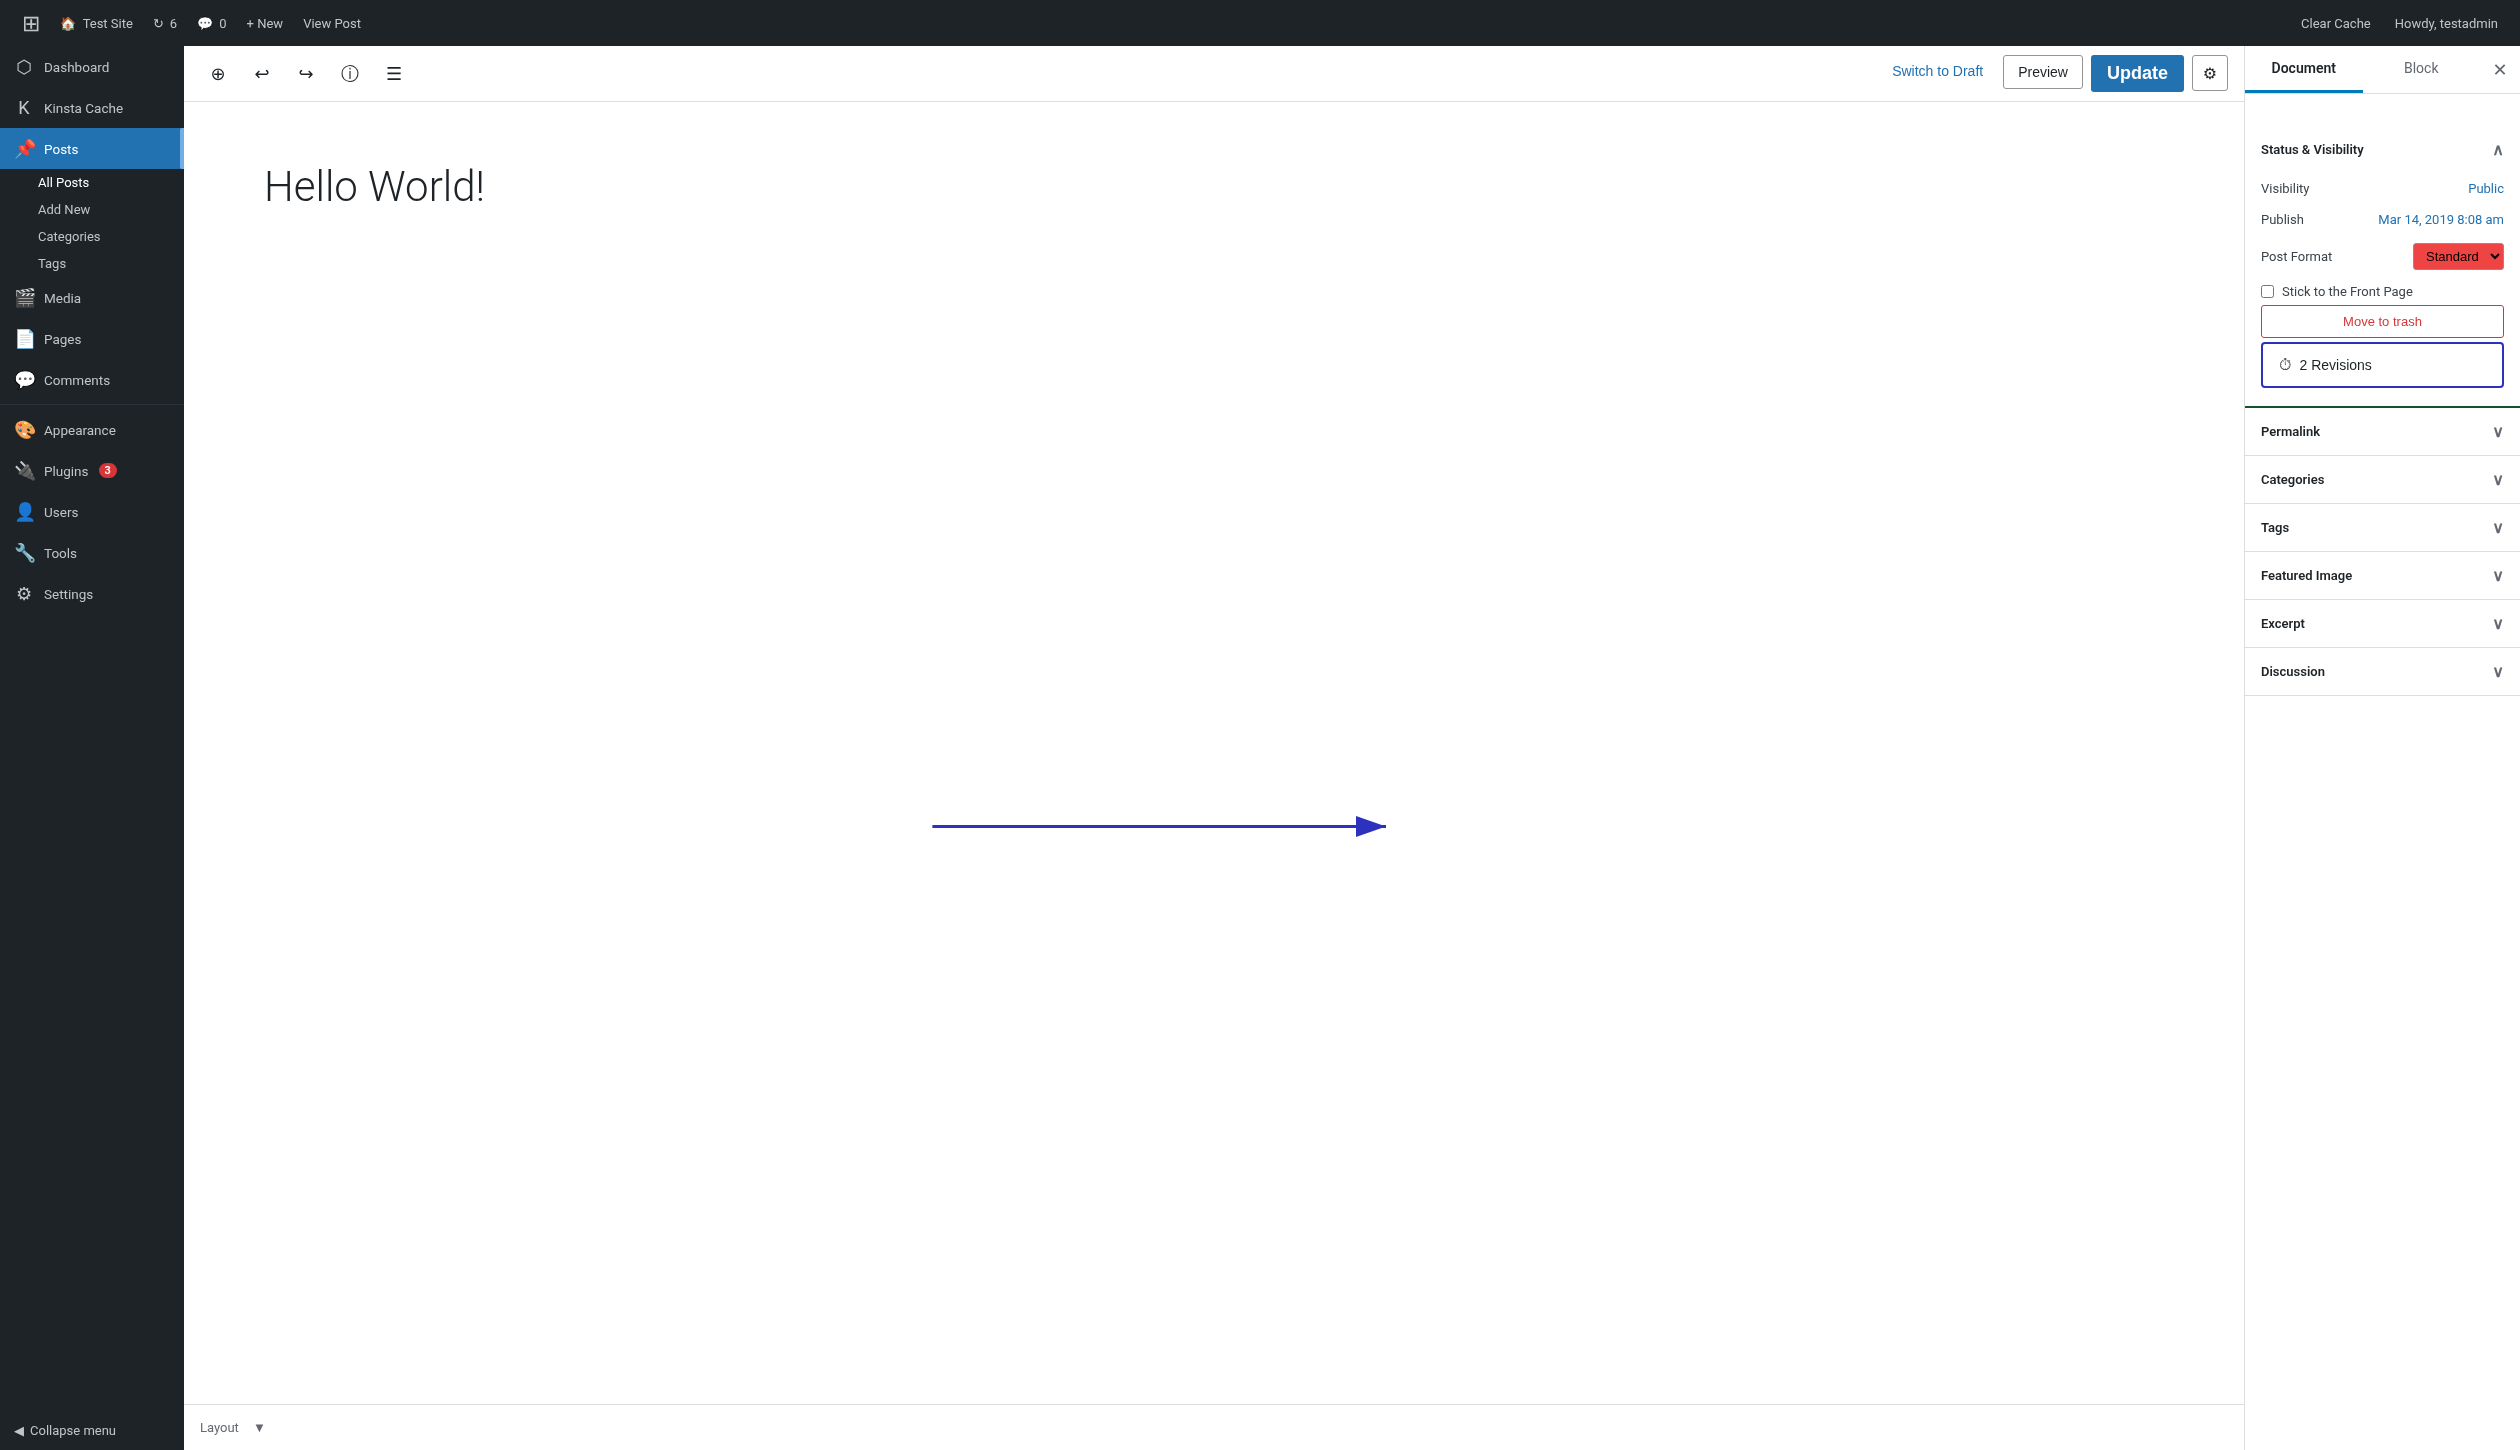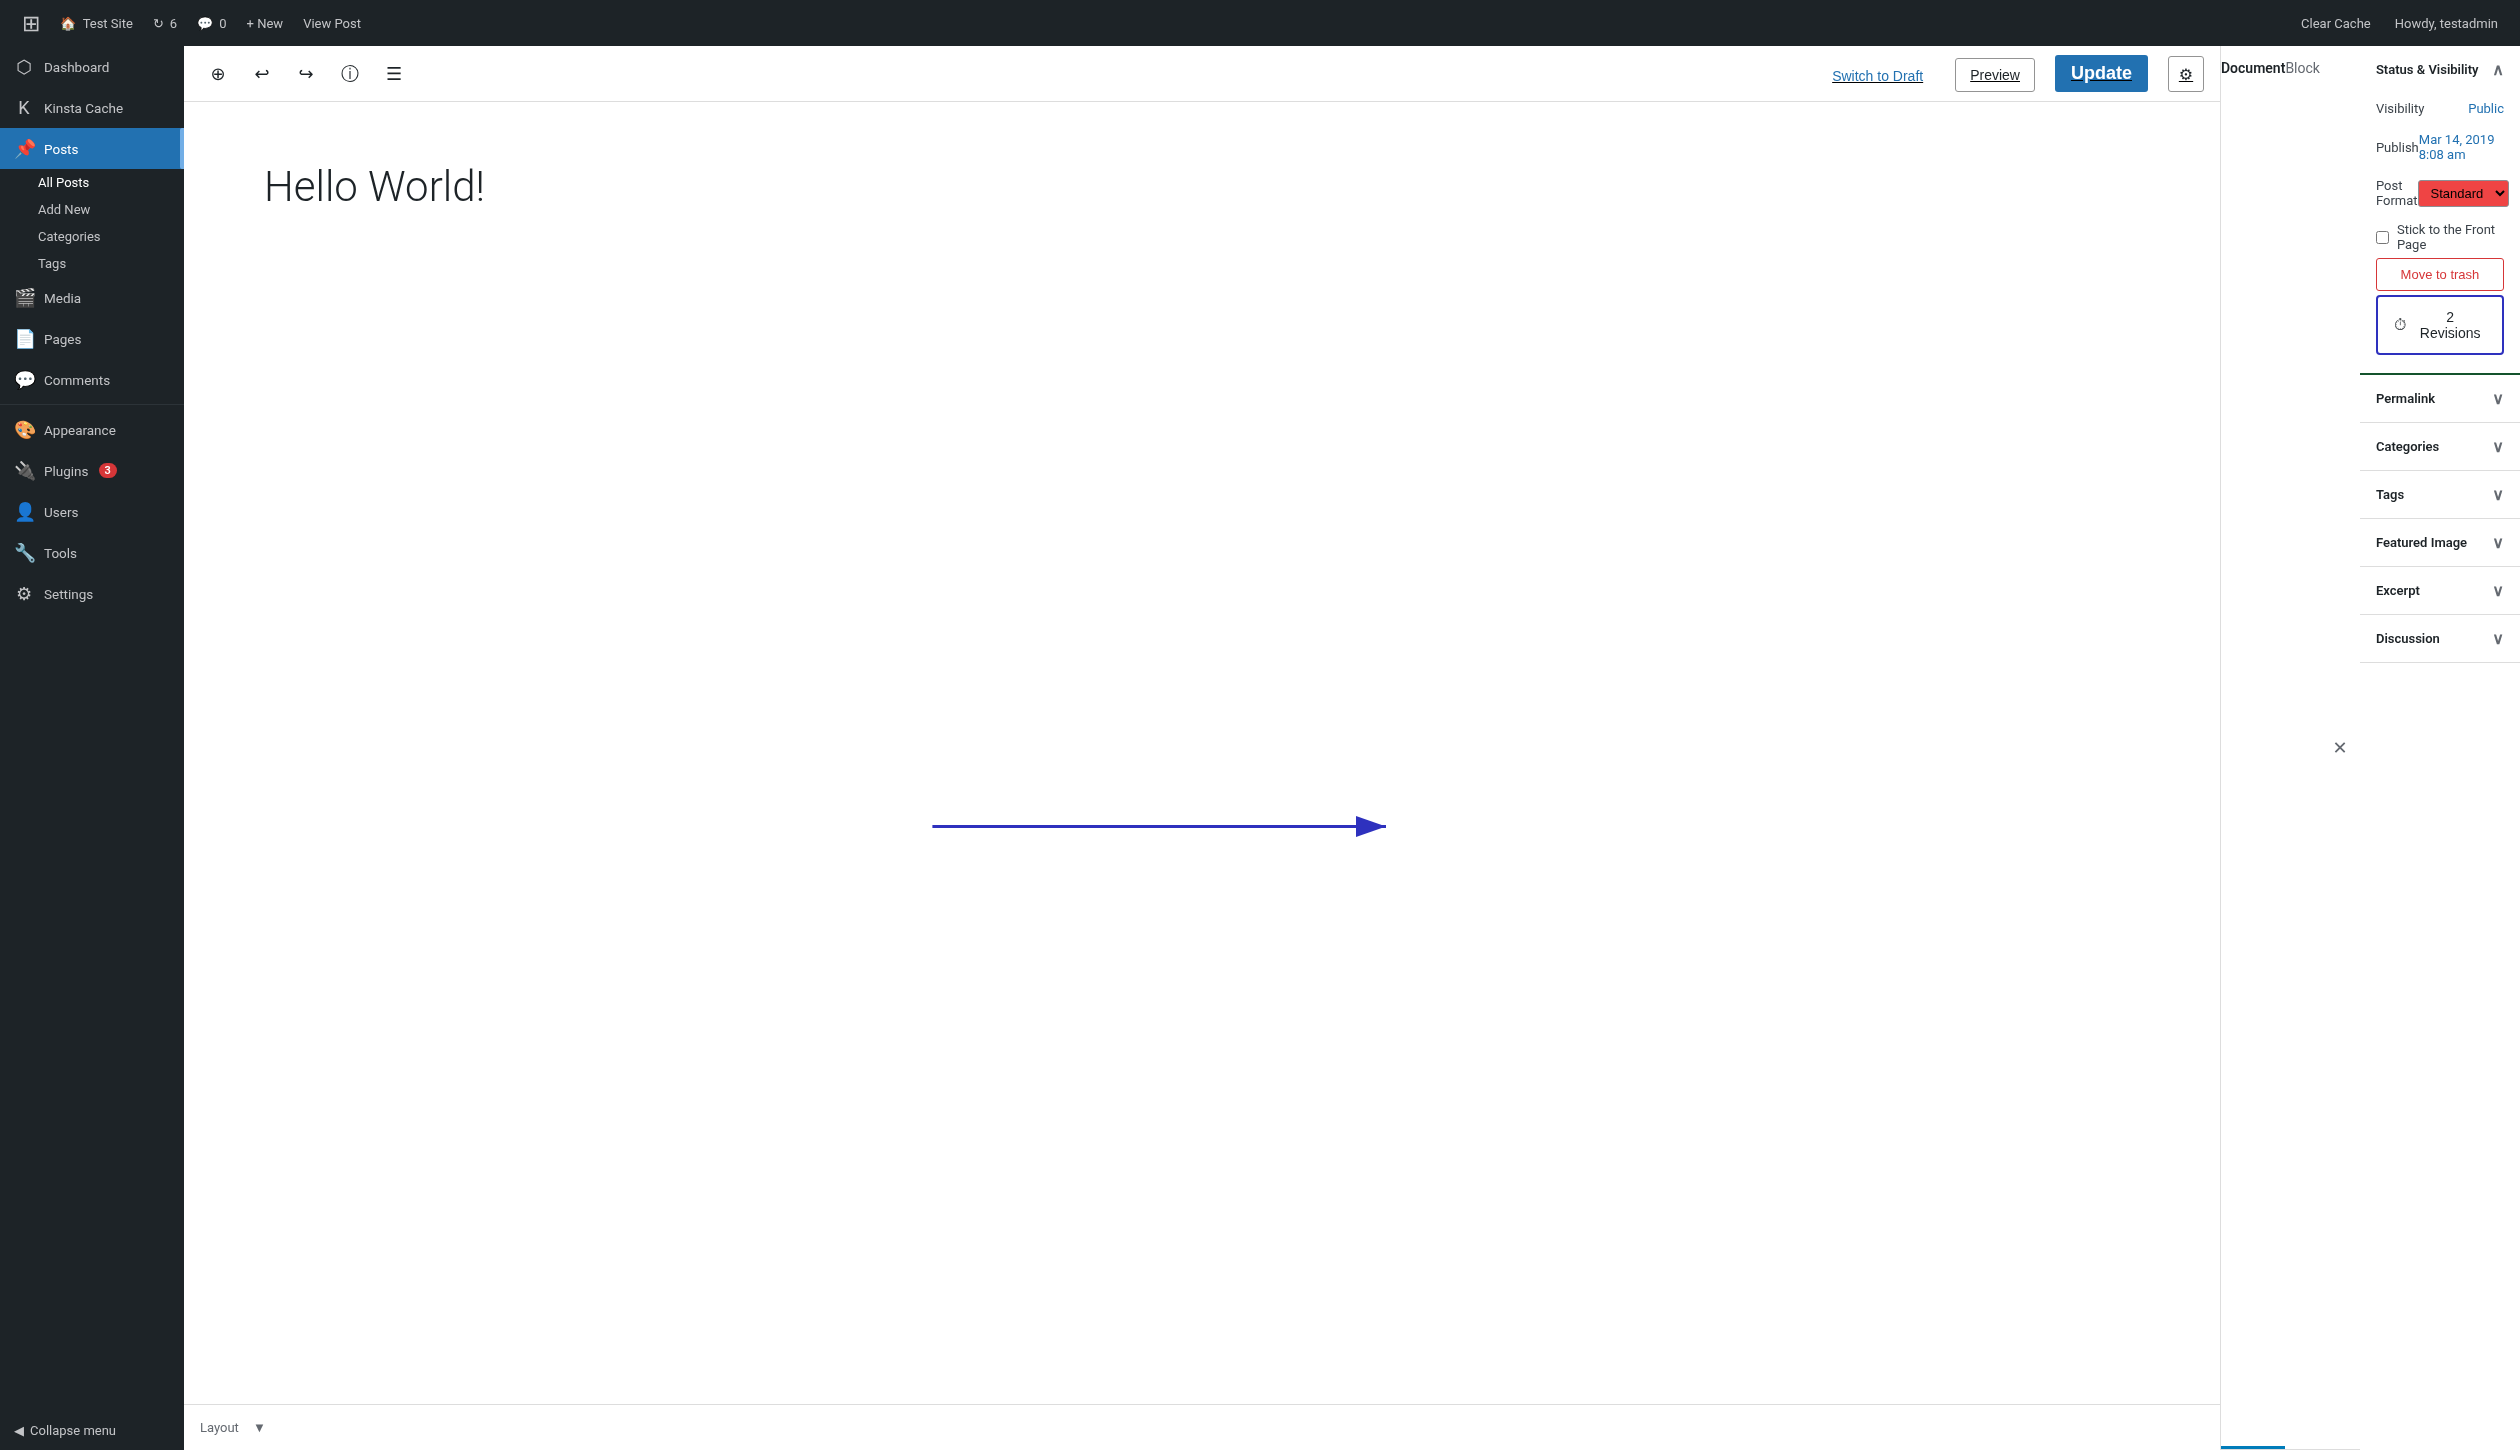--- a/index.html
+++ b/index.html
@@ -108,21 +108,21 @@
       background: none;
       cursor: pointer;
       border-radius: 4px;
       display: flex;
       align-items: center;
       justify-content: center;
       font-size: 18px;
       color: #1d2327;
     }
     .toolbar-spacer { flex: 1; }
-    .toolbar-right { display: flex; align-items: flex-end; gap: 20px; text-decoration: underline; }
+    .toolbar-right { display: flex; align-items: flex-start; gap: 8px; }
     .btn-switch-draft {
       background: none;
       border: none;
       color: #2271b1;
       font-size: 14px;
       cursor: pointer;
       padding: 8px 12px;
     }
     .btn-preview {
       background: #fff;
@@ -190,27 +190,28 @@
     }
     .layout-dropdown {
       display: flex;
       align-items: center;
       gap: 14px;
       cursor: pointer;
     }
 
     
     #right-panel {
-      width: 300px;
+      width: 276px;
       background: #fff;
       border-left: 1px solid #ddd;
       display: flex;
-      flex-direction: row;
+      flex-direction: column;
       overflow: hidden;
       flex-shrink: 0;
+      gap: 32px;
     }
     #panel-tabs {
       display: flex;
       border-bottom: 1px solid #ddd;
       position: relative;
     }
     .panel-tab {
       flex: 1;
       text-align: center;
       padding: 14px 0;

